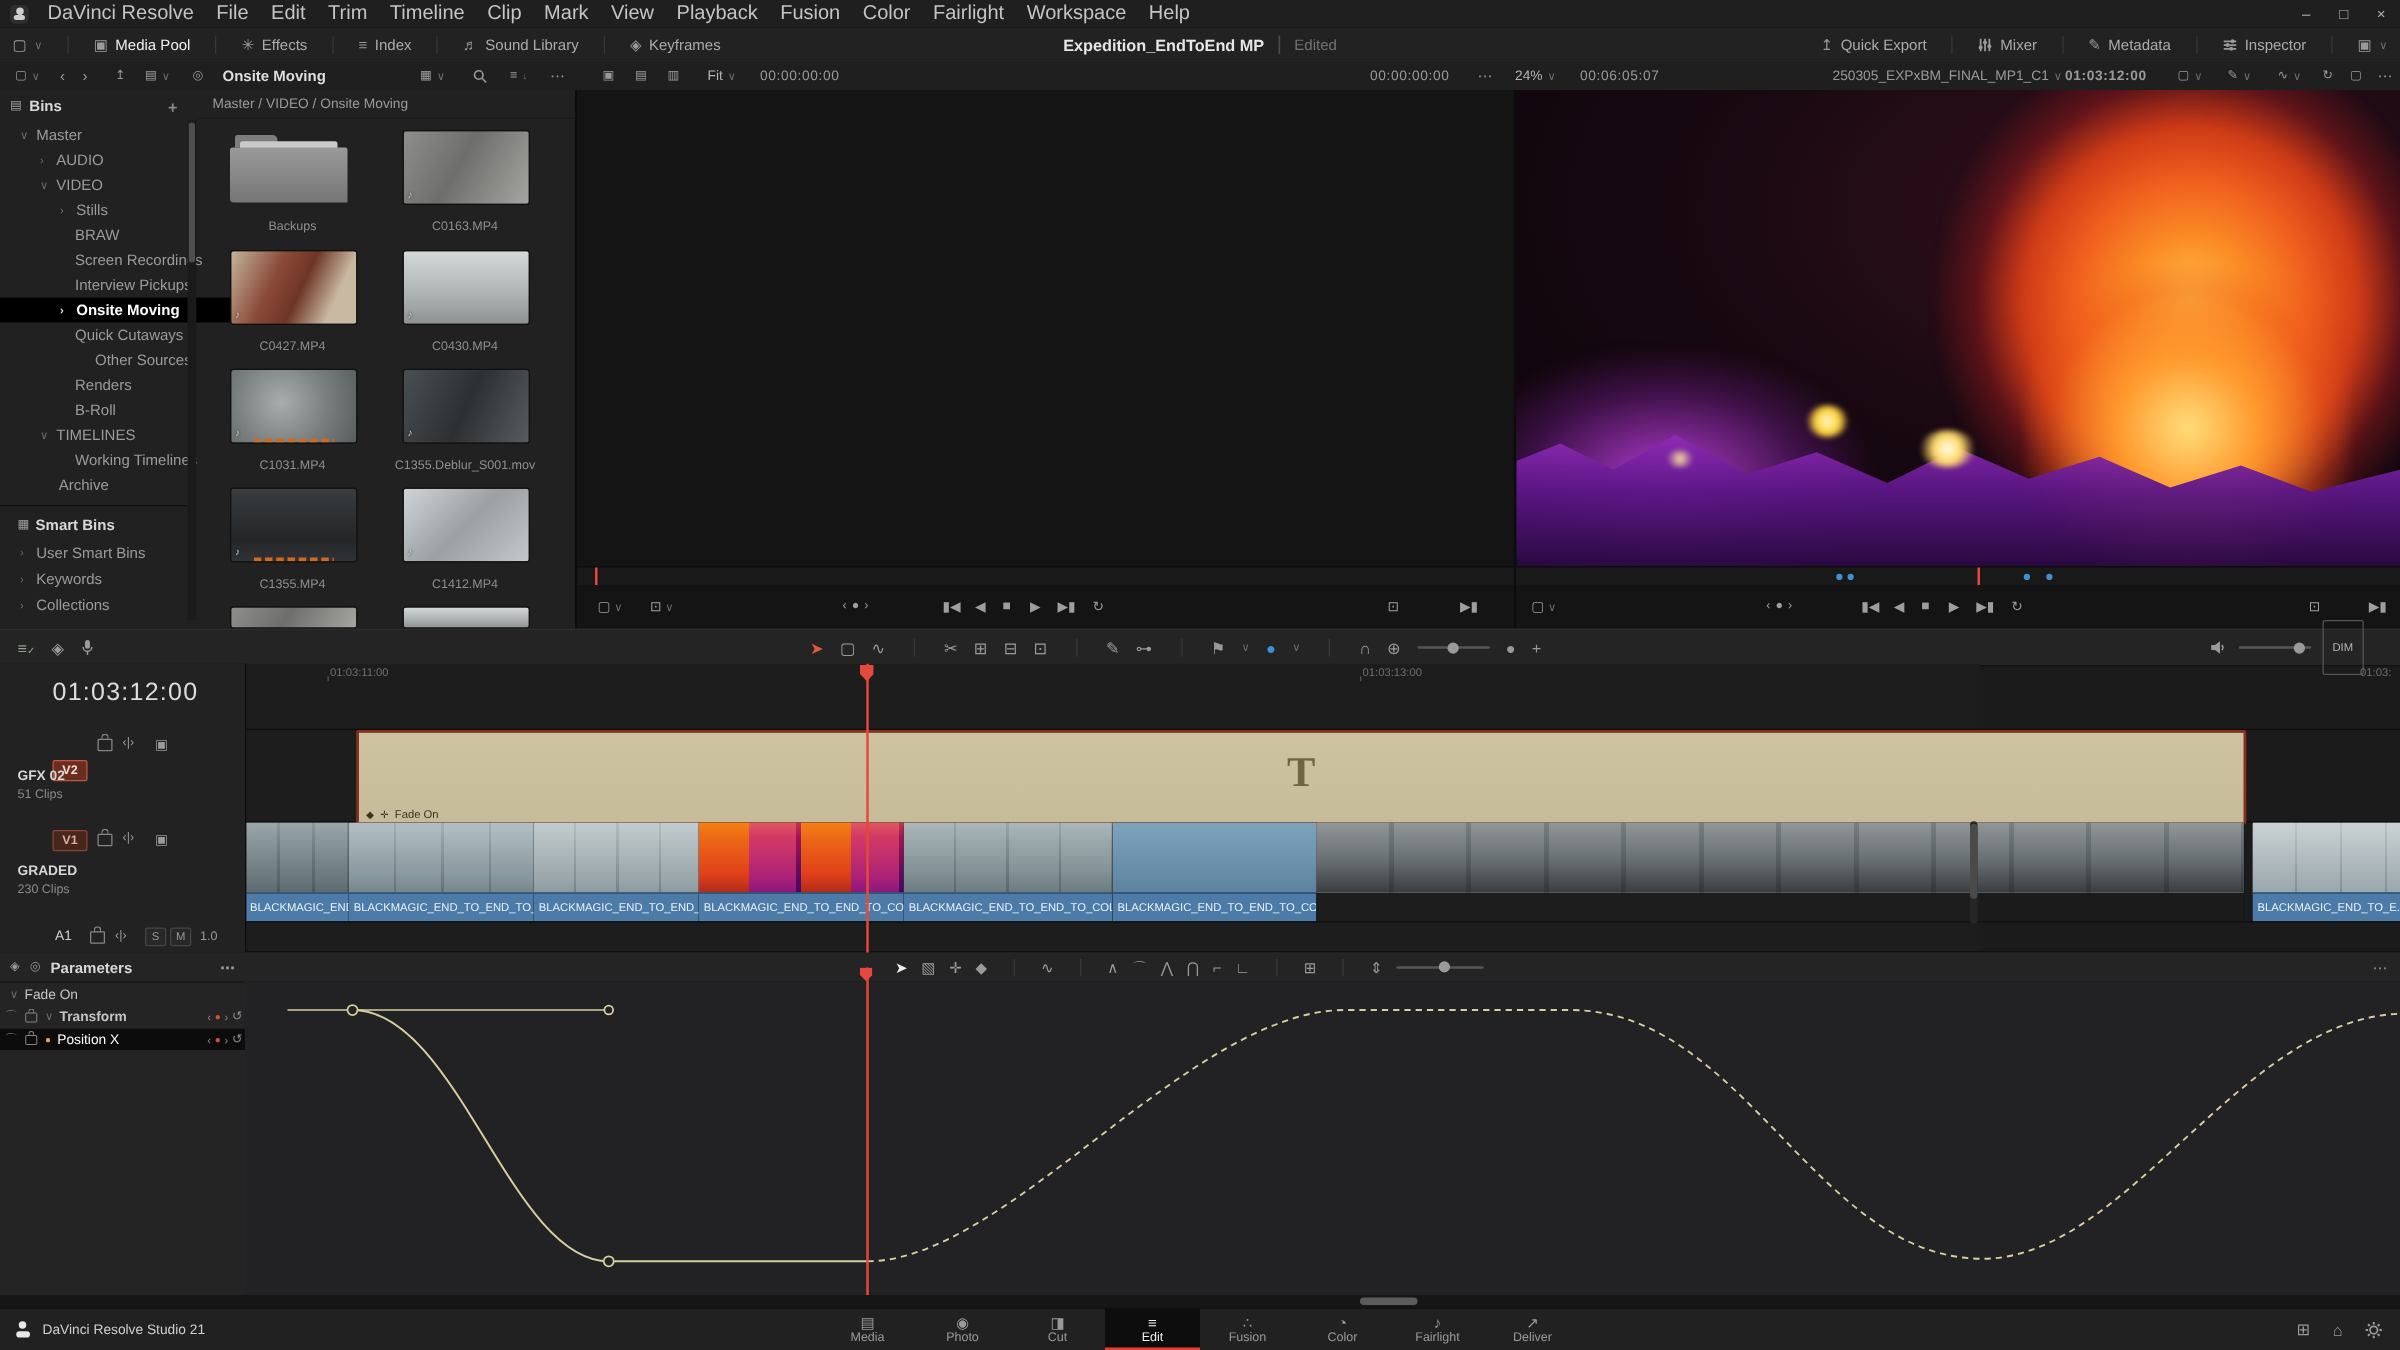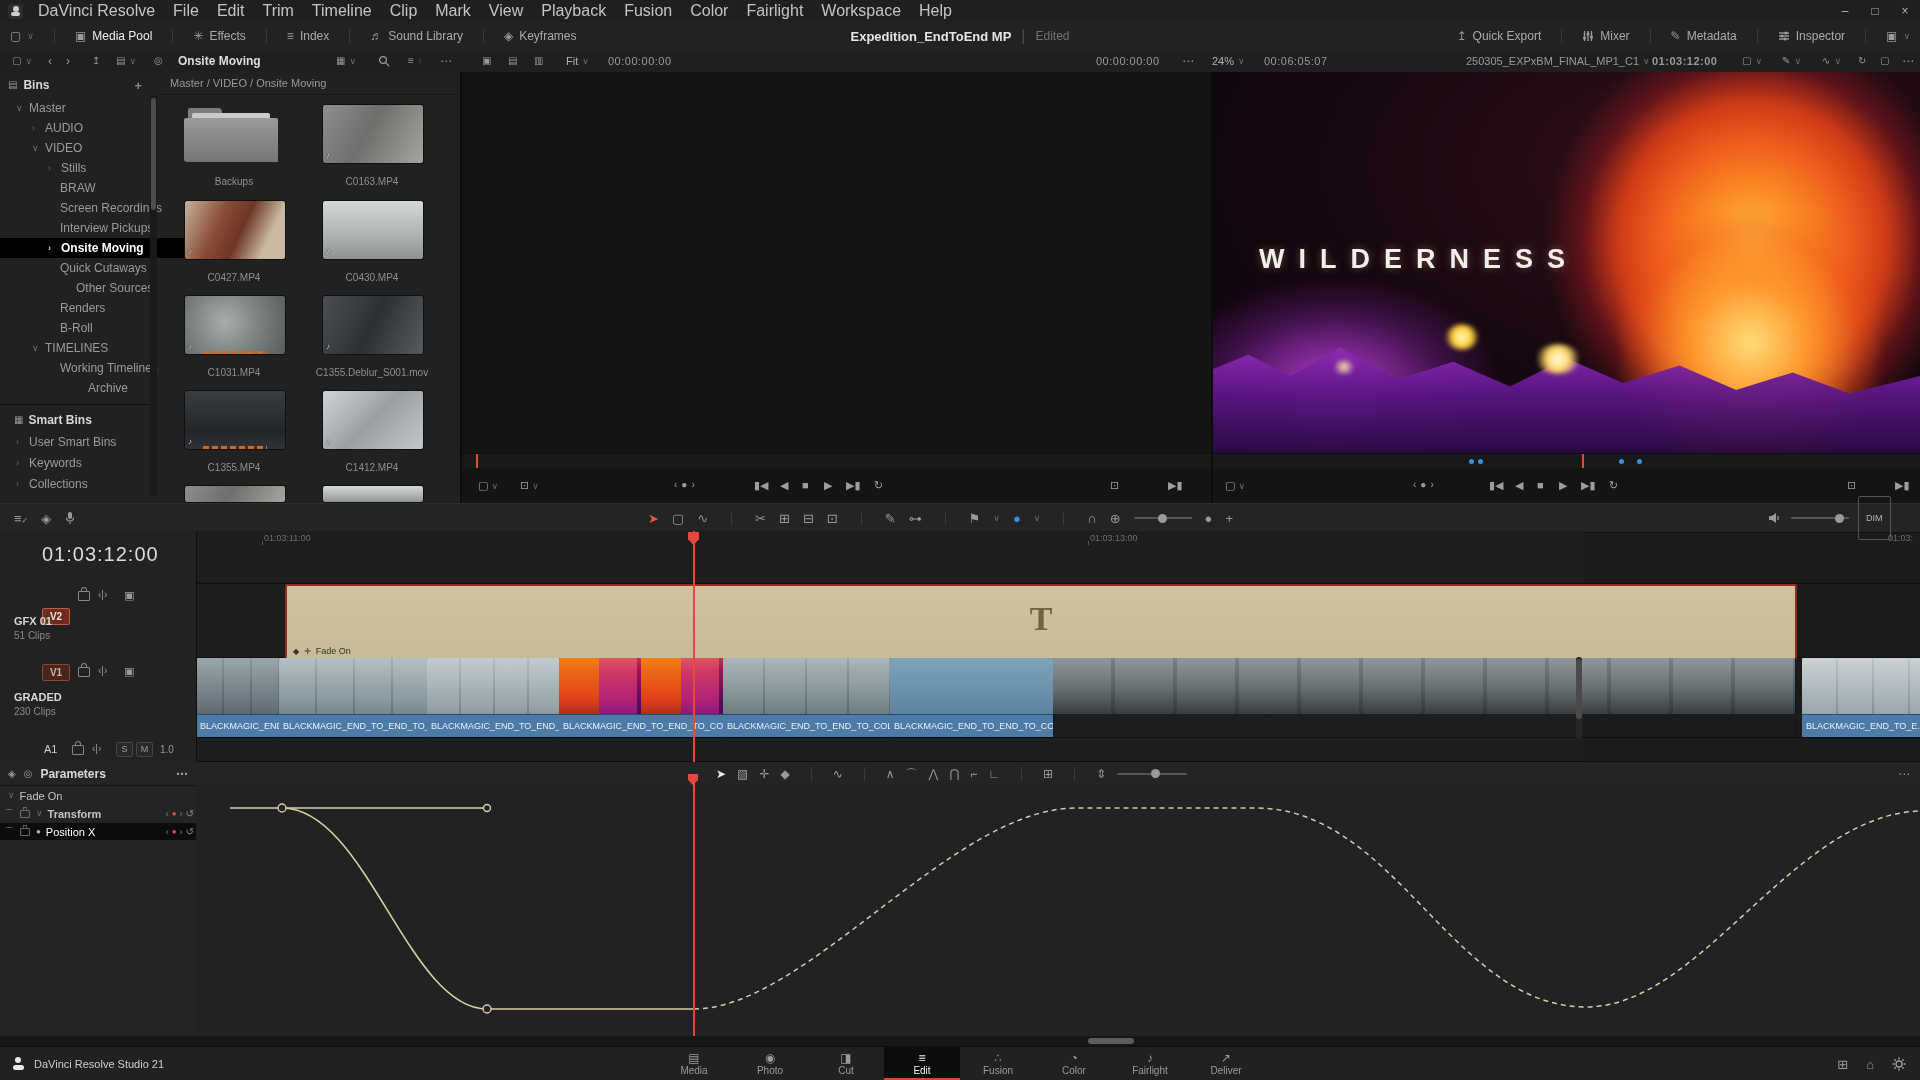--- a/index.html
+++ b/index.html
@@ -408,21 +408,21 @@
       <div class="titem" style="top:246px;padding-left:60px">
           <span>B-Roll</span>
         </div>
       <div class="titem" style="top:266px;padding-left:32px">
           <span class="chev">∨</span>
           <span>TIMELINES</span>
         </div>
       <div class="titem" style="top:286px;padding-left:60px">
           <span>Working Timelines</span>
         </div>
-      <div class="titem" style="top:306px;padding-left:88px">
+      <div class="titem" style="top:306px;padding-left:47px">
           <span>Archive</span>
         </div>
       <div class="abs" style="left:0;top:332px;width:150px;height:1px;background:#101010"></div>
       <div class="titem" style="top:338px;padding-left:14px;font-weight:bold;color:#d8d8d8">
           <span class="ic sm">▦</span>
           <span>Smart Bins</span>
         </div>
       <div class="titem" style="top:360px;padding-left:16px">
           <span class="chev">›</span>
           <span>User Smart Bins</span>
@@ -512,21 +512,20 @@
 
   <div id="pgmview" class="abs">
     <div id="pgm-img">
       <div class="plume"></div>
       <div class="plume2"></div>
       <div class="mglow"></div>
       <div class="mountains"></div>
       <div class="hotspot" style="left:232px;top:252px;width:34px;height:26px;background:radial-gradient(circle,#fff7c9 0%,#ffd23a 45%,rgba(255,120,30,0) 80%)"></div>
       <div class="hotspot" style="left:322px;top:272px;width:46px;height:30px;background:radial-gradient(circle,#fffde9 0%,#ffd96a 40%,rgba(255,120,30,0) 80%)"></div>
       <div class="hotspot" style="left:120px;top:288px;width:22px;height:14px;background:radial-gradient(circle,#ffe9a0 0%,rgba(255,150,40,0) 80%)"></div>
-      <div id="wild">WILDERNESS</div>
     </div>
     <div class="mstrip">
       <span class="mdot b" style="left:256px"></span>
       <span class="mdot b" style="left:265px"></span>
       <div class="rtick" style="left:369px"></div>
       <span class="mdot b" style="left:406px"></span>
       <span class="mdot b" style="left:424px"></span>
     </div>
     <div class="transport">
       <span class="tr-ic" style="left:12px"><span>▢</span> <span class="chev">∨</span></span>
@@ -648,21 +647,21 @@
         </div>
     </div>
 
     <div id="tl-head">
       <div id="tl-tc">01:03:12:00</div>
 
       <div class="badge on" style="left:42px;top:57px">V2</div>
       <span class="lock" style="position:absolute;left:78px;top:60px"></span>
       <span class="abs" style="left:98px;top:58px;font-size:10px;color:#9a9a9a">‹|›</span>
       <span class="abs" style="left:124px;top:58px;font-size:11px;color:#9a9a9a">▣</span>
-      <div class="hname" style="top:84px">GFX 01</div>
+      <div class="hname" style="top:84px">GFX 02</div>
       <div class="hcount" style="top:99px">51 Clips</div>
 
       <div class="badge dim" style="left:42px;top:133px">V1</div>
       <span class="lock" style="position:absolute;left:78px;top:136px"></span>
       <span class="abs" style="left:98px;top:134px;font-size:10px;color:#9a9a9a">‹|›</span>
       <span class="abs" style="left:124px;top:134px;font-size:11px;color:#9a9a9a">▣</span>
       <div class="hname" style="top:160px">GRADED</div>
       <div class="hcount" style="top:175px">230 Clips</div>
 
       <span class="abs" style="left:44px;top:212px;font-size:11px;font-weight:normal;color:#cfcfcf">A1</span>

